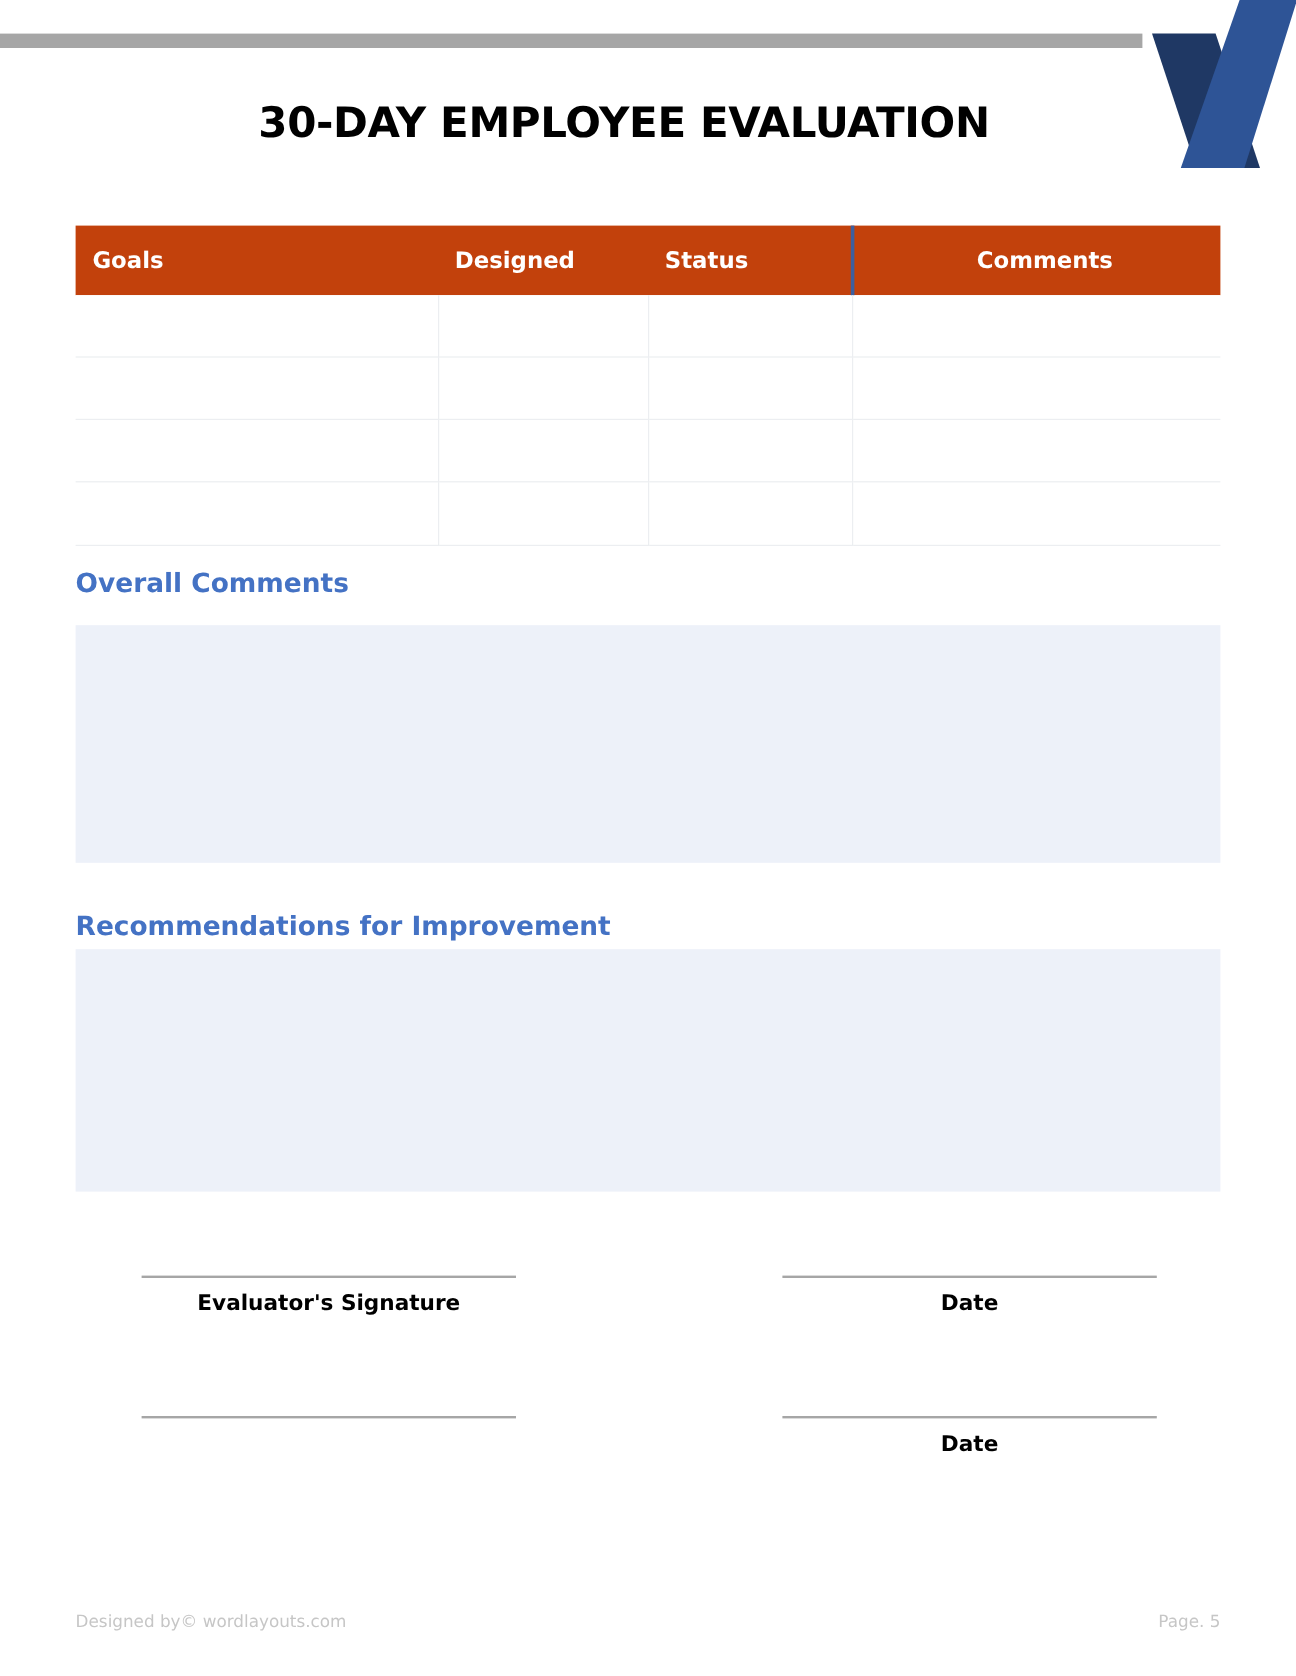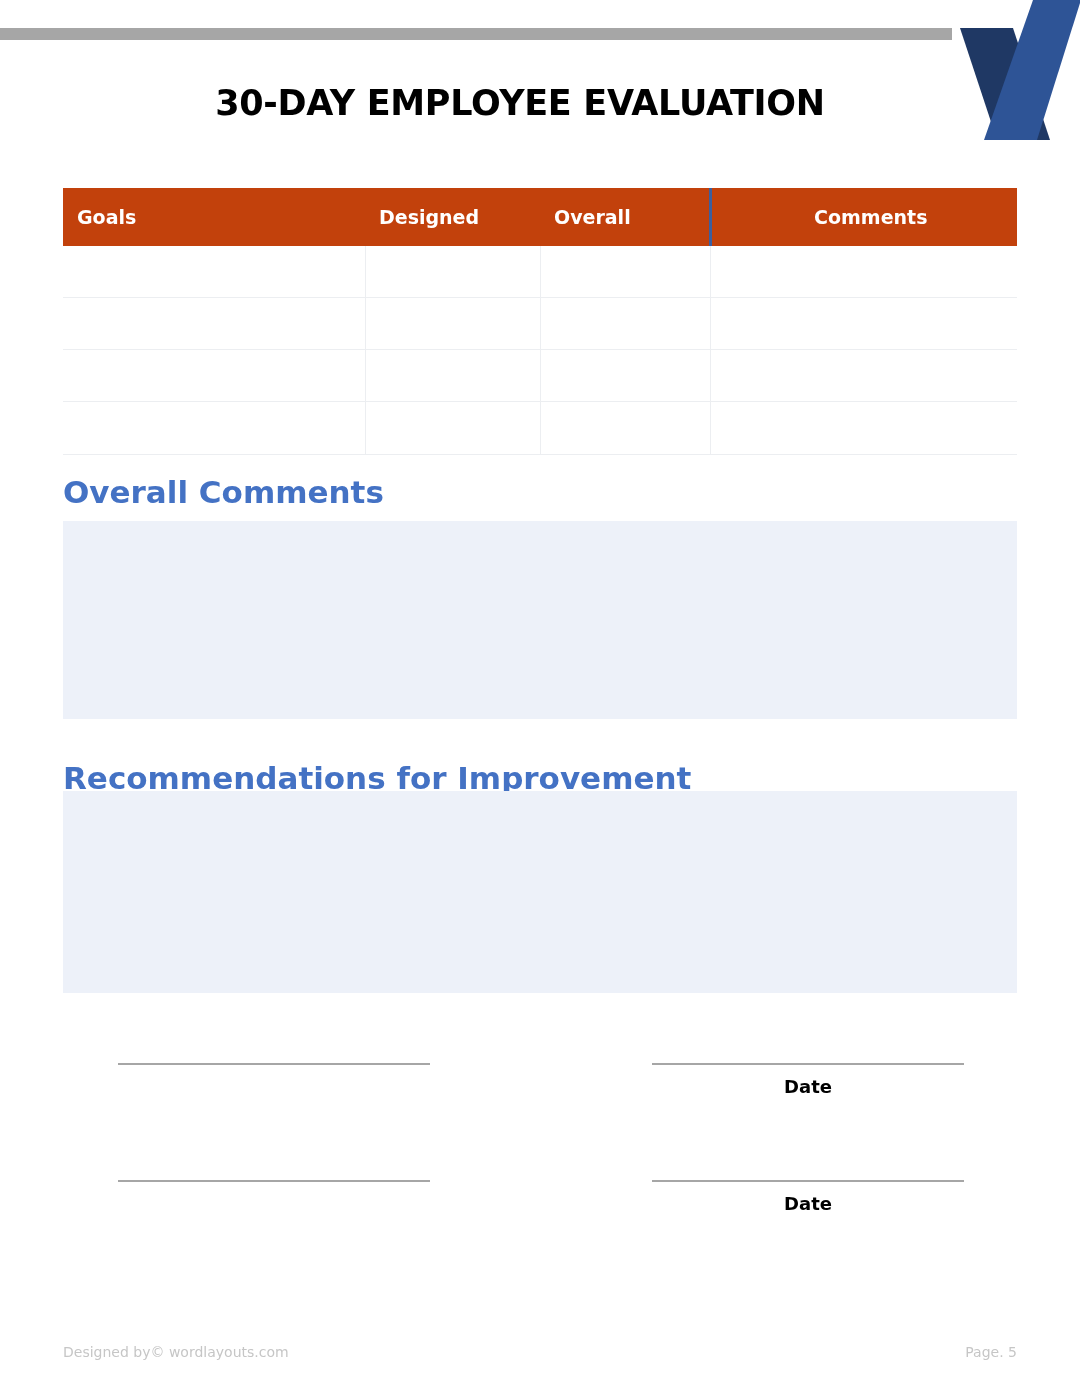--- a/index.html
+++ b/index.html
@@ -79,21 +79,21 @@
     padding: 0;
     background: #ffffff;
   }
   .eval-table td.last-col { border-right: none; }
   .eval-table tr.row-4 td { height: 52px; }
 
   
   .section-heading {
     position: absolute;
     left: 63px;
-    font-size: 31px;
+    font-size: 22px;
     font-weight: bold;
     color: #4472c4;
     font-family: "DejaVu Sans", sans-serif;
     white-space: nowrap;
   }
   #heading-overall   { top: 474px; }
   #heading-recommend { top: 760px; }
 
   
   .comment-box {
@@ -159,21 +159,21 @@
   <colgroup>
     <col style="width:302px">
     <col style="width:175px">
     <col style="width:170px">
     <col style="width:307px">
   </colgroup>
   <thead>
     <tr>
       <th class="col-goals">Goals</th>
       <th class="col-outcomes">Designed</th>
-      <th class="col-status">Overall</th>
+      <th class="col-status">Status</th>
       <th class="col-comments">Comments</th>
     </tr>
   </thead>
   <tbody>
     <tr class="row-1">
       <td></td>
       <td></td>
       <td></td>
       <td class="last-col"></td>
     </tr>
@@ -199,20 +199,21 @@
 </table>
 
 <div class="section-heading" id="heading-overall">Overall Comments</div>
 <div class="comment-box" id="box-overall"></div>
 
 <div class="section-heading" id="heading-recommend">Recommendations for Improvement</div>
 <div class="comment-box" id="box-recommend"></div>
 
 <div class="sig-block" id="sig-evaluator">
   <div class="sig-line"></div>
+  <div class="sig-label">Evaluator's Signature</div>
 </div>
 
 <div class="sig-block" id="sig-date-1">
   <div class="sig-line"></div>
   <div class="sig-label">Date</div>
 </div>
 
 <div class="sig-block" id="sig-employee">
   <div class="sig-line"></div>
 </div>

